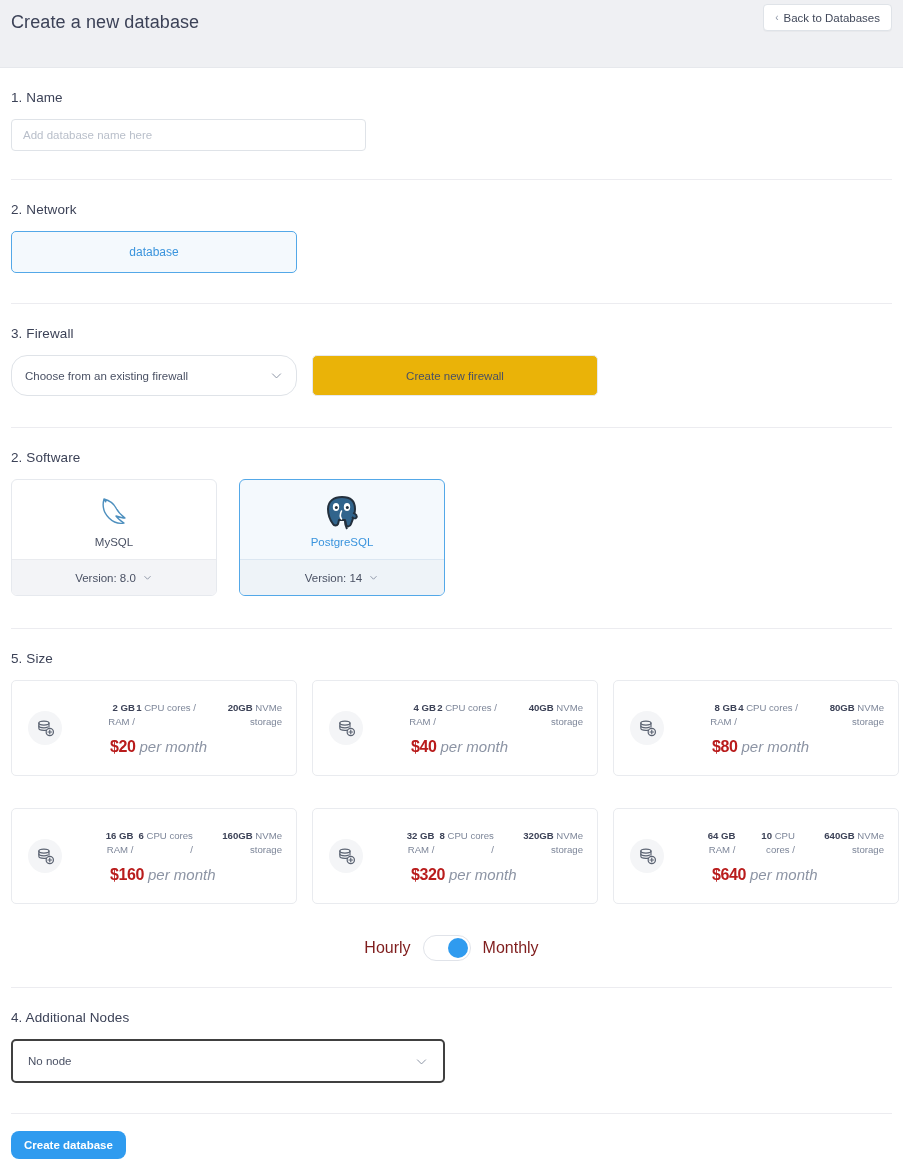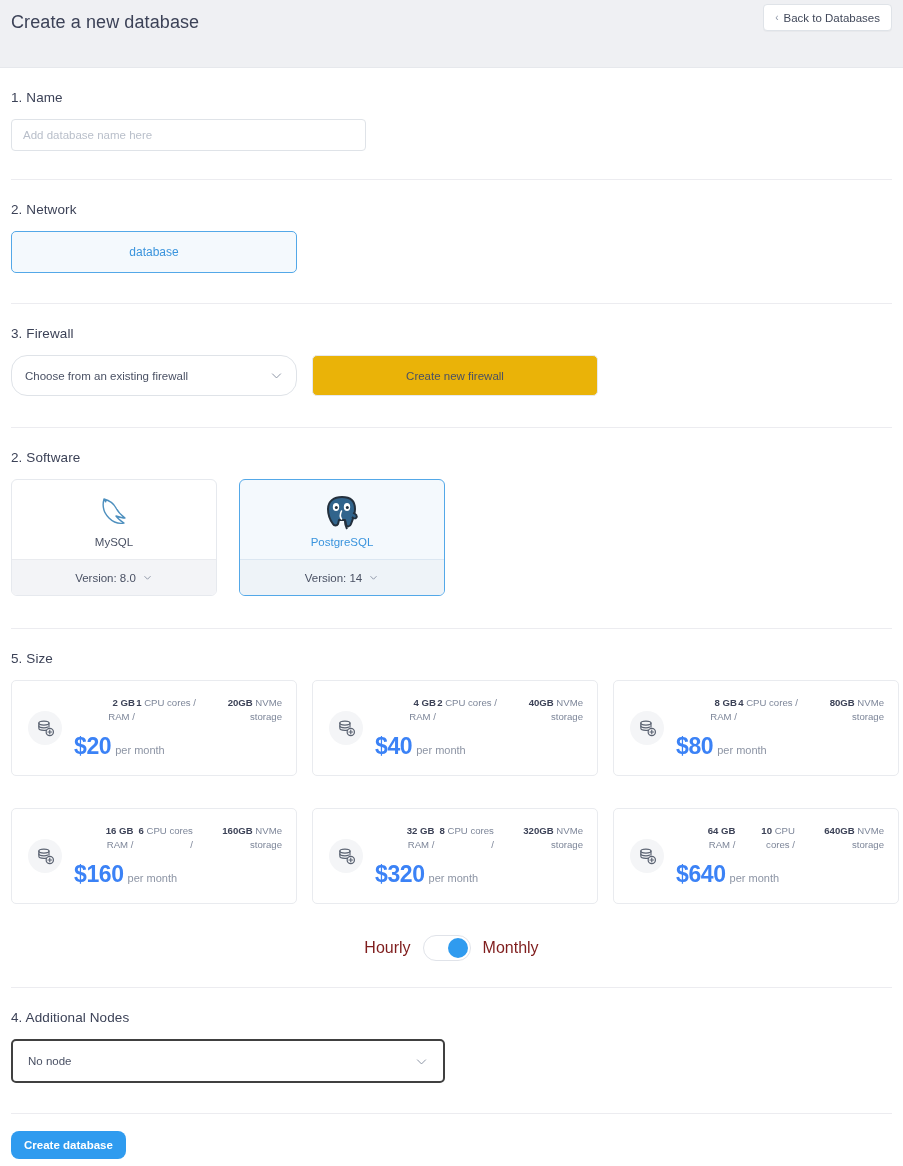--- a/index.html
+++ b/index.html
@@ -197,26 +197,27 @@
   .spec {
     width: 63px;
     font-size: 9.6px;
     line-height: 14px;
     color: #7d8699;
   }
   .spec:last-child { width: auto; }
   .spec b { color: #3c4257; font-weight: bold; }
   .price-row { display: flex; align-items: baseline; margin-top: 9px; }
   .price {
-    font-size: 23px;
+    font-size: 16px;
     font-weight: bold;
-    color: #3b82f6;
+    color: #b91c1c;
     letter-spacing: -.4px;
-  }
-  .price-unit { font-size: 11px; color: #8c94a4; margin-left: 4px; }
+    margin-left: 36px;
+  }
+  .price-unit { font-size: 15px; color: #8c94a4; margin-left: 4px; font-style: italic; }
 
   
   .toggle-row {
     display: flex;
     align-items: center;
     justify-content: center;
     gap: 12px;
     margin-top: 31px;
   }
   .toggle-label { font-size: 16px; color: #7f1d1d; }

